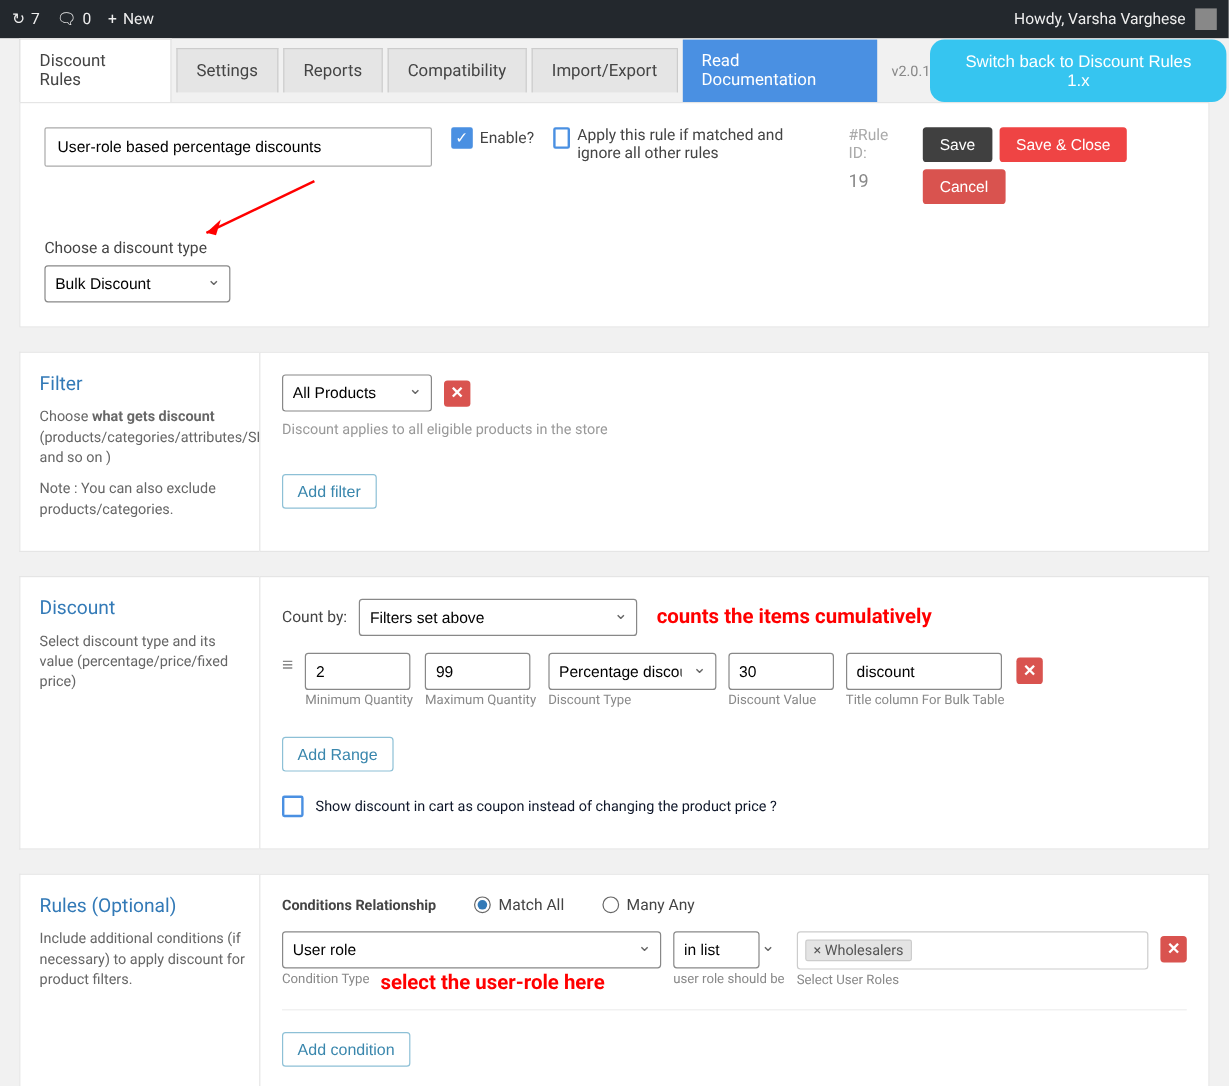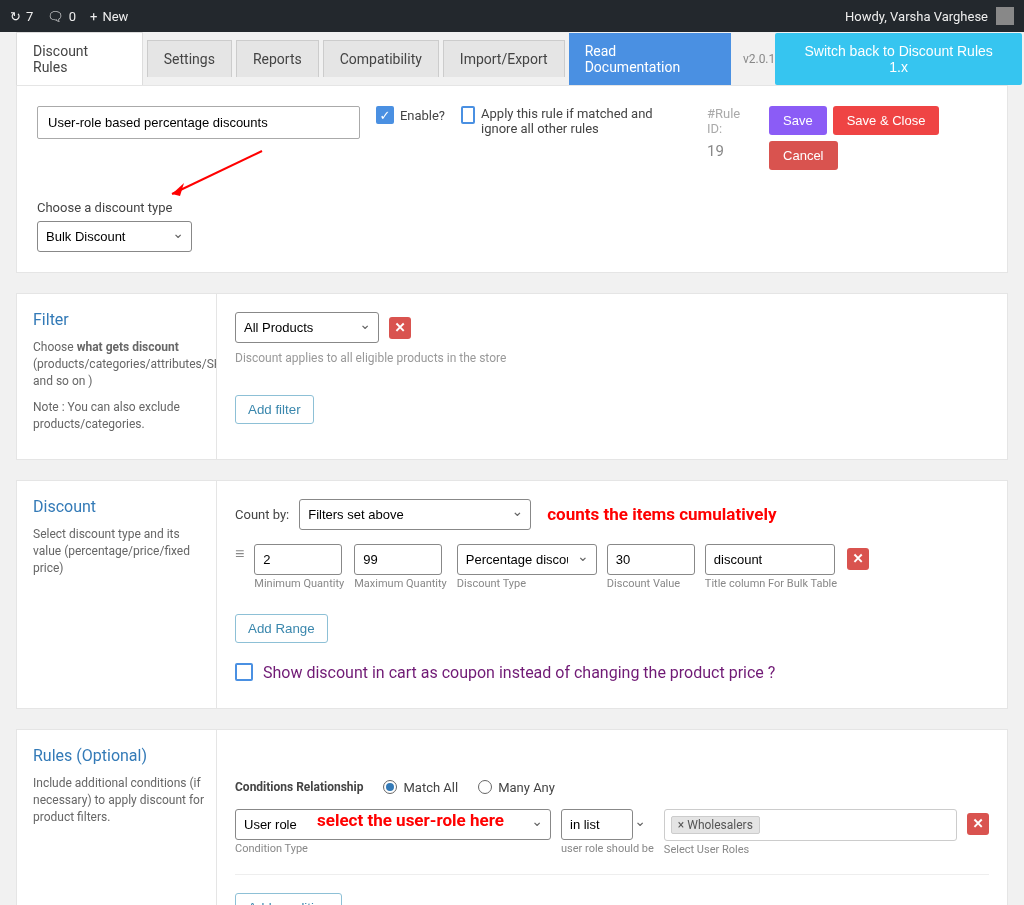--- a/index.html
+++ b/index.html
@@ -8,35 +8,35 @@
 .admin-bar-left { display: flex; align-items: center; gap: 14px; }
 .admin-bar-item { display: flex; align-items: center; gap: 5px; color: #eee; cursor: pointer; }
 .admin-bar-right { display: flex; align-items: center; gap: 8px; }
 .avatar { width: 18px; height: 18px; background: #888; border-radius: 0; }
 .tabs-outer { background: #f1f1f1; padding: 0 0 0 16px; display:flex; align-items:flex-end; justify-content:space-between; }
 .tabs { display: flex; align-items: center; gap: 0; }
 .tab { padding: 10px 16px; font-size: 14px; background: #e5e5e5; border: 1px solid #ccc; border-bottom: none; cursor: pointer; margin-right: 4px; }
 .tab.active { background: #fff; border-color: #ddd; }
 .tab.doc { background: #4a90e2; color: #fff; border:none; }
 .version { font-size: 12px; color: #888; margin-left: 8px; align-self: center; }
-.switch-btn { background: #36c5f0; color: #fff; padding: 10px 18px; font-size: 14px; border:none; cursor: pointer; border-radius: 2px; margin-right:2px; }
+.switch-btn { background: #36c5f0; color: #fff; padding: 10px 18px; font-size: 14px; border:none; cursor: pointer; border-radius: 12px; margin-right:2px; }
 .panel { background: #fff; margin: 0 16px 20px 16px; border: 1px solid #e5e5e5; padding: 20px; }
 .panel-top { display: flex; gap: 16px; align-items: flex-start; }
 .rule-name { width: 360px; padding: 8px 10px; border: 1px solid #aaa; border-radius: 2px; font-size: 13px; }
 .enable-wrap { display: flex; align-items: center; gap: 6px; }
 .checkbox { width: 18px; height: 18px; border: 2px solid #4a90e2; border-radius: 2px; display: inline-flex; align-items:center; justify-content:center; cursor:pointer; }
 .checkbox.checked { background: #4a90e2; color:#fff; }
 .checkbox.unchecked { background: #fff; }
 .apply-wrap { display: flex; align-items: flex-start; gap: 6px; max-width: 230px; }
 .apply-text { font-size: 13px; color: #444; }
 .rule-id { color: #aaa; font-size: 13px; text-align: left; }
 .rule-id .num { color: #888; font-size: 15px; margin-top:6px; }
 .btns { display: flex; gap: 6px; flex-wrap: wrap; }
 .btn { padding: 7px 14px; border: none; border-radius: 3px; color: #fff; font-size: 13px; cursor: pointer; }
-.btn-primary { background: #8b5cf6; }
+.btn-primary { background: #404040; }
 .btn-success { background: #ef4444; }
 .btn-danger { background: #d9534f; }
 .btn-outline { background: #fff; color: #3a87ad; border: 1px solid #8dc0d6; padding: 6px 12px; border-radius: 3px; cursor:pointer; }
 .discount-type-label { font-size: 13px; margin-top: 30px; margin-bottom: 6px; }
 .select { border: 1px solid #888; border-radius: 3px; padding: 7px 28px 7px 8px; font-size: 13px; background: #fff; appearance: none; position: relative; cursor:pointer; }
 .select-wrap { position: relative; display: inline-block; }
 .select-wrap::after { content: "⌄"; position: absolute; right: 8px; top: 40%; transform: translateY(-50%); pointer-events: none; color: #666; font-size:14px; }
 .section { display: flex; margin: 0 16px 20px 16px; gap: 0; }
 .section-left { width: 200px; padding: 16px 10px 16px 16px; background:#fff; border:1px solid #e5e5e5; border-right:none; }
 .section-left h3 { color: #337ab7; font-weight: 400; font-size: 16px; margin-bottom: 10px; }
@@ -133,21 +133,21 @@
 
 <div class="section">
   <div class="section-left">
     <h3>Filter</h3>
     <p><span>Choose </span><b>what gets discount</b><span> (products/categories/attributes/SKU and so on )</span></p>
     <p>Note : You can also exclude products/categories.</p>
   </div>
   <div class="section-right">
     <div class="row">
       <div class="select-wrap">
-        <select class="select" style="width:144px;">
+        <select class="select" style="width:125px;">
           <option>All Products</option>
         </select>
       </div>
       <button class="remove-btn">✕</button>
     </div>
     <div class="help-text">Discount applies to all eligible products in the store</div>
     <div style="margin-top:30px;">
       <button class="btn-outline">Add filter</button>
     </div>
   </div>
@@ -194,32 +194,32 @@
         <input class="input-sm" style="width: 130px;" value="discount">
         <span class="label-under">Title column For Bulk Table</span>
       </div>
       <button class="remove-btn" style="margin-top:4px;">✕</button>
     </div>
     <div style="margin-top:24px;">
       <button class="btn-outline">Add Range</button>
     </div>
     <div class="row" style="margin-top:20px;">
       <span class="check-sm"></span>
-      <span style="font-size:16px; color:#701a75;">Show discount in cart as coupon instead of changing the product price ?</span>
+      <span style="font-size:12px; color:#0f172a;">Show discount in cart as coupon instead of changing the product price ?</span>
     </div>
   </div>
 </div>
 
 <div class="section rel">
   <div class="section-left">
     <h3>Rules (Optional)</h3>
     <p>Include additional conditions (if necessary) to apply discount for product filters.</p>
   </div>
   <div class="section-right rel">
-    <div class="row" style="gap:20px;margin-top:32px;">
+    <div class="row" style="gap:32px;">
       <b style="font-size:12px;">Conditions Relationship</b>
       <label class="radio-wrap">
         <span class="radio checked"></span>
         <span>Match All</span>
       </label>
       <label class="radio-wrap">
         <span class="radio"></span>
         <span>Many Any</span>
       </label>
     </div>

